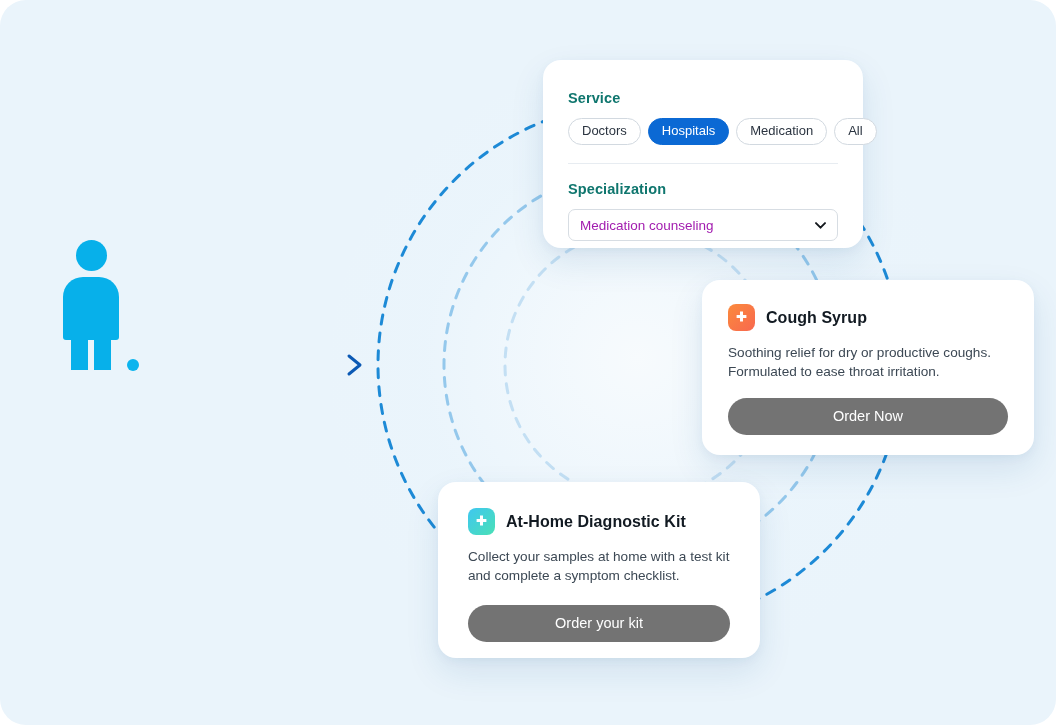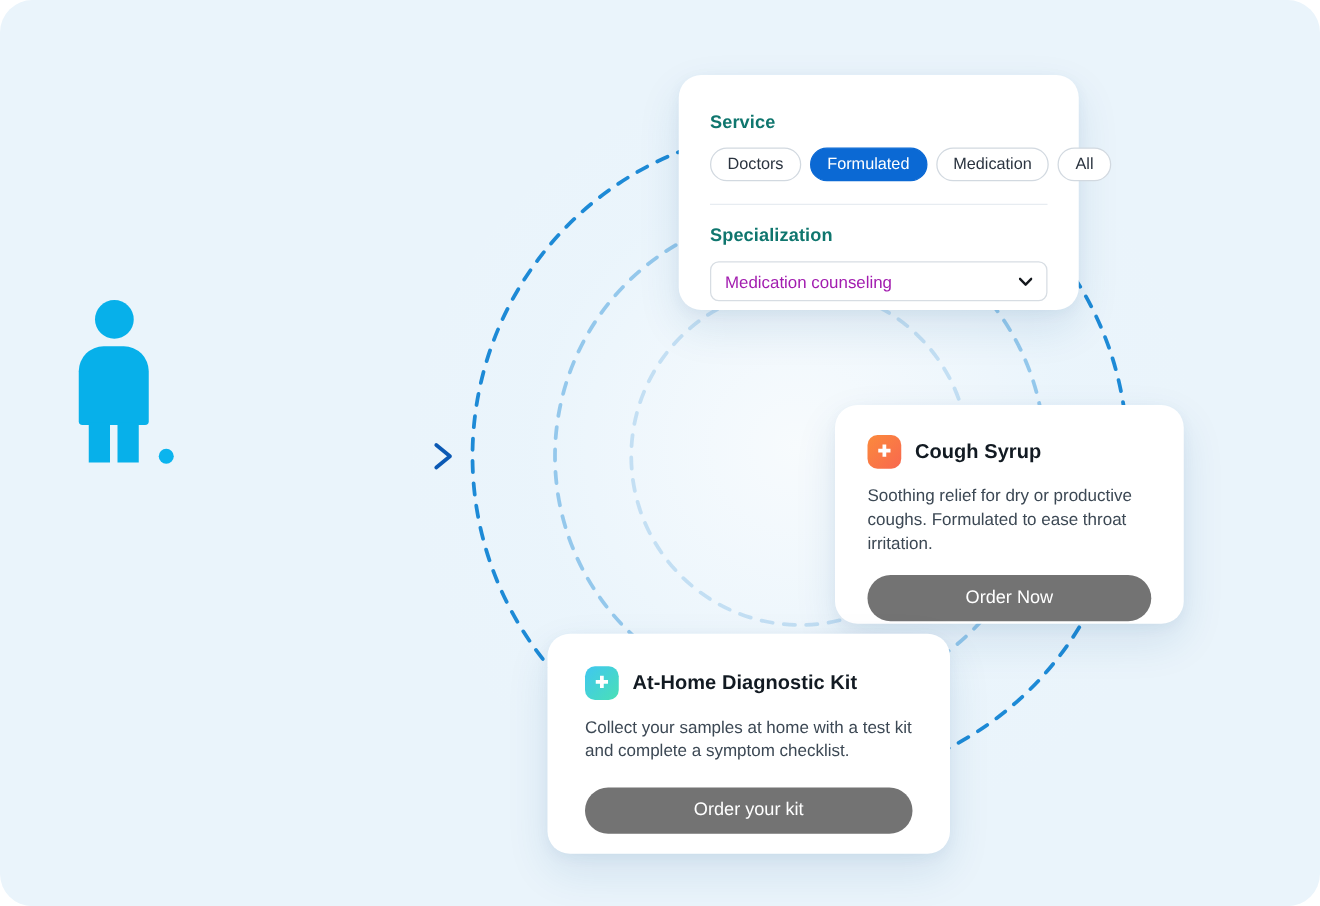--- a/index.html
+++ b/index.html
@@ -131,22 +131,22 @@
   }
   .select-box .chev {
     position: absolute; right: 11px; top: 50%;
     transform: translateY(-50%);
     width: 11px; height: 11px;
     color: #14181d;
     display: flex; align-items: center; justify-content: center;
   }
 
   
-  #cough-card { left: 668px; top: 280px; width: 279px; height: 175px; margin-top: 44px; }
-  #kit-card   { left: 438px; top: 482px; width: 322px; height: 176px; margin-top: 25px; }
+  #cough-card { left: 702px; top: 280px; width: 332px; height: 175px; }
+  #kit-card   { left: 438px; top: 482px; width: 322px; height: 176px; }
 
   .prod-inner { padding: 24px 26px 0 26px; }
   #kit-card .prod-inner { padding: 26px 30px 0 30px; }
 
   .prod-head { display: flex; align-items: center; gap: 11px; margin-bottom: 13px; }
   .prod-icon {
     width: 27px; height: 27px;
     border-radius: 8px;
     display: flex; align-items: center; justify-content: center;
     flex: 0 0 auto;
@@ -216,21 +216,21 @@
     <line x1="143" y1="365" x2="345" y2="365" stroke="url(#arrowGrad)" stroke-width="3" stroke-dasharray="8 7" stroke-linecap="round"></line>
     <polyline points="349,356 360,365 349,374" fill="none" stroke="#0b59b4" stroke-width="3" stroke-linecap="round" stroke-linejoin="round"></polyline>
   </svg>
 
   <div id="filter-card" class="card">
     <div class="inner">
       <div class="field-label">Service</div>
 
       <div class="pill-row">
         <button class="pill">Doctors</button>
-        <button class="pill active">Formulated</button>
+        <button class="pill active">Hospitals</button>
         <button class="pill">Medication</button>
         <button class="pill">All</button>
       </div>
 
       <div class="divider"></div>
 
       <div class="field-label">Specialization</div>
 
       <div class="select-box">
         <span>Medication counseling</span>

